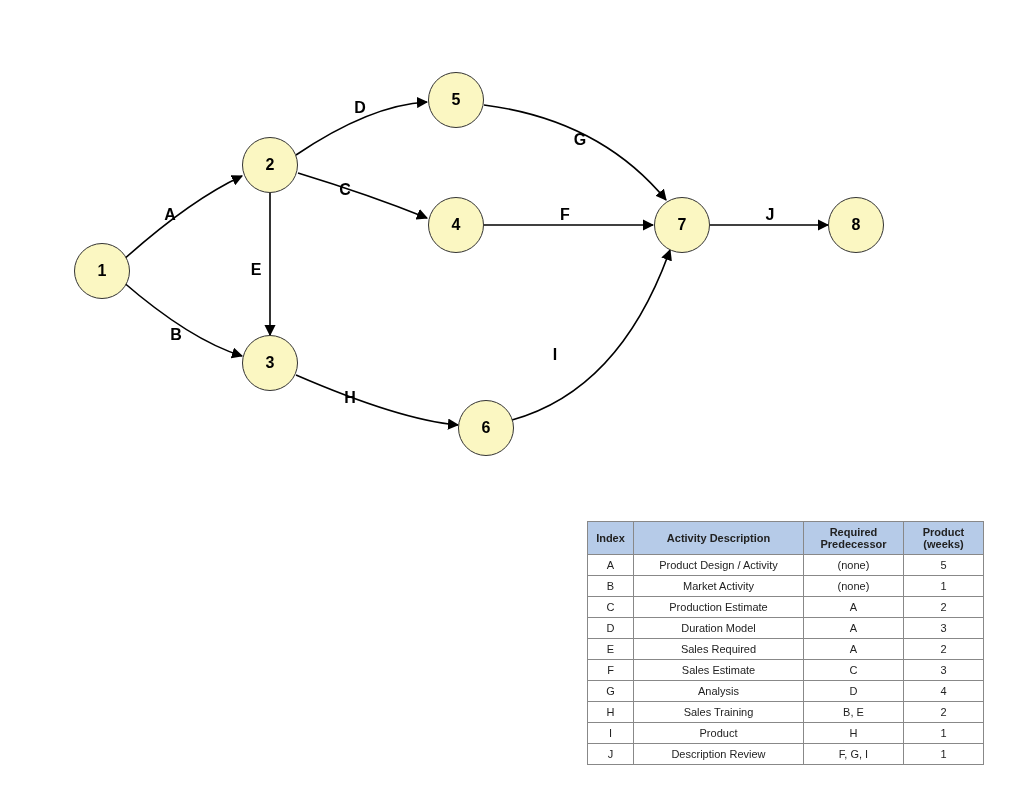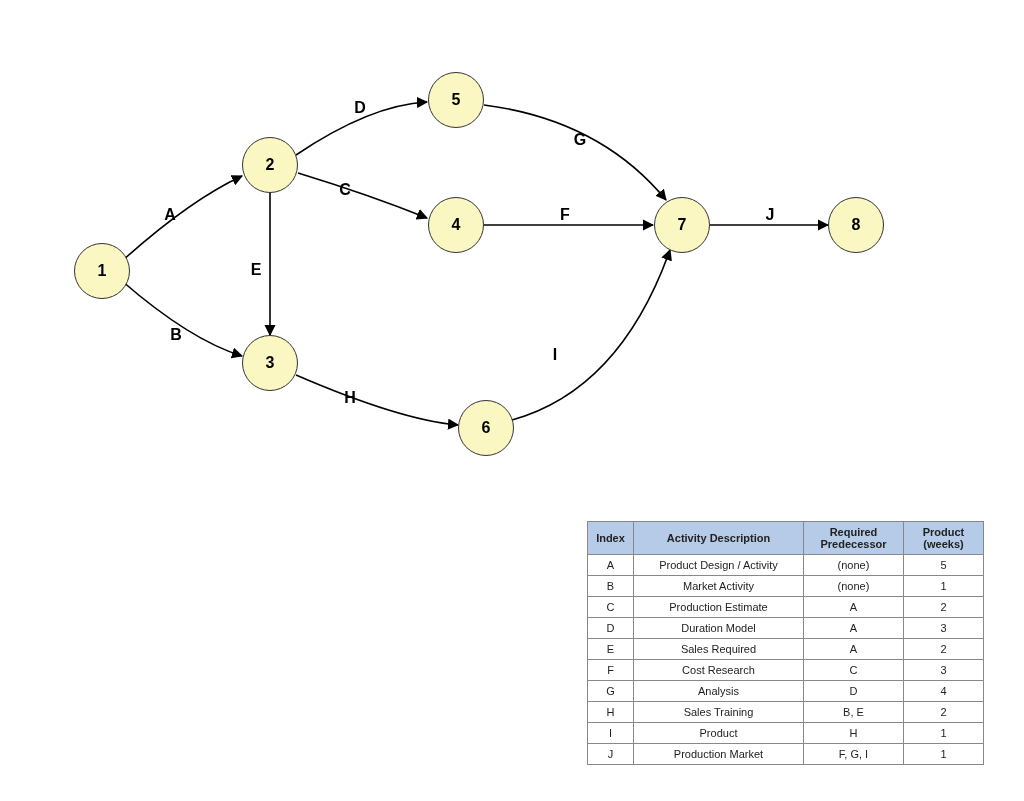--- a/index.html
+++ b/index.html
@@ -182,21 +182,21 @@
         <td>3</td>
       </tr>
       <tr>
         <td>E</td>
         <td>Sales Required</td>
         <td>A</td>
         <td>2</td>
       </tr>
       <tr>
         <td>F</td>
-        <td>Cost Research</td>
+        <td>Sales Estimate</td>
         <td>C</td>
         <td>3</td>
       </tr>
       <tr>
         <td>G</td>
         <td>Analysis</td>
         <td>D</td>
         <td>4</td>
       </tr>
       <tr>
@@ -206,20 +206,20 @@
         <td>2</td>
       </tr>
       <tr>
         <td>I</td>
         <td>Product</td>
         <td>H</td>
         <td>1</td>
       </tr>
       <tr>
         <td>J</td>
-        <td>Production Market</td>
+        <td>Description Review</td>
         <td>F, G, I</td>
         <td>1</td>
       </tr>
     </tbody>
   </table>
 
 </div>
 
 </body></html>

